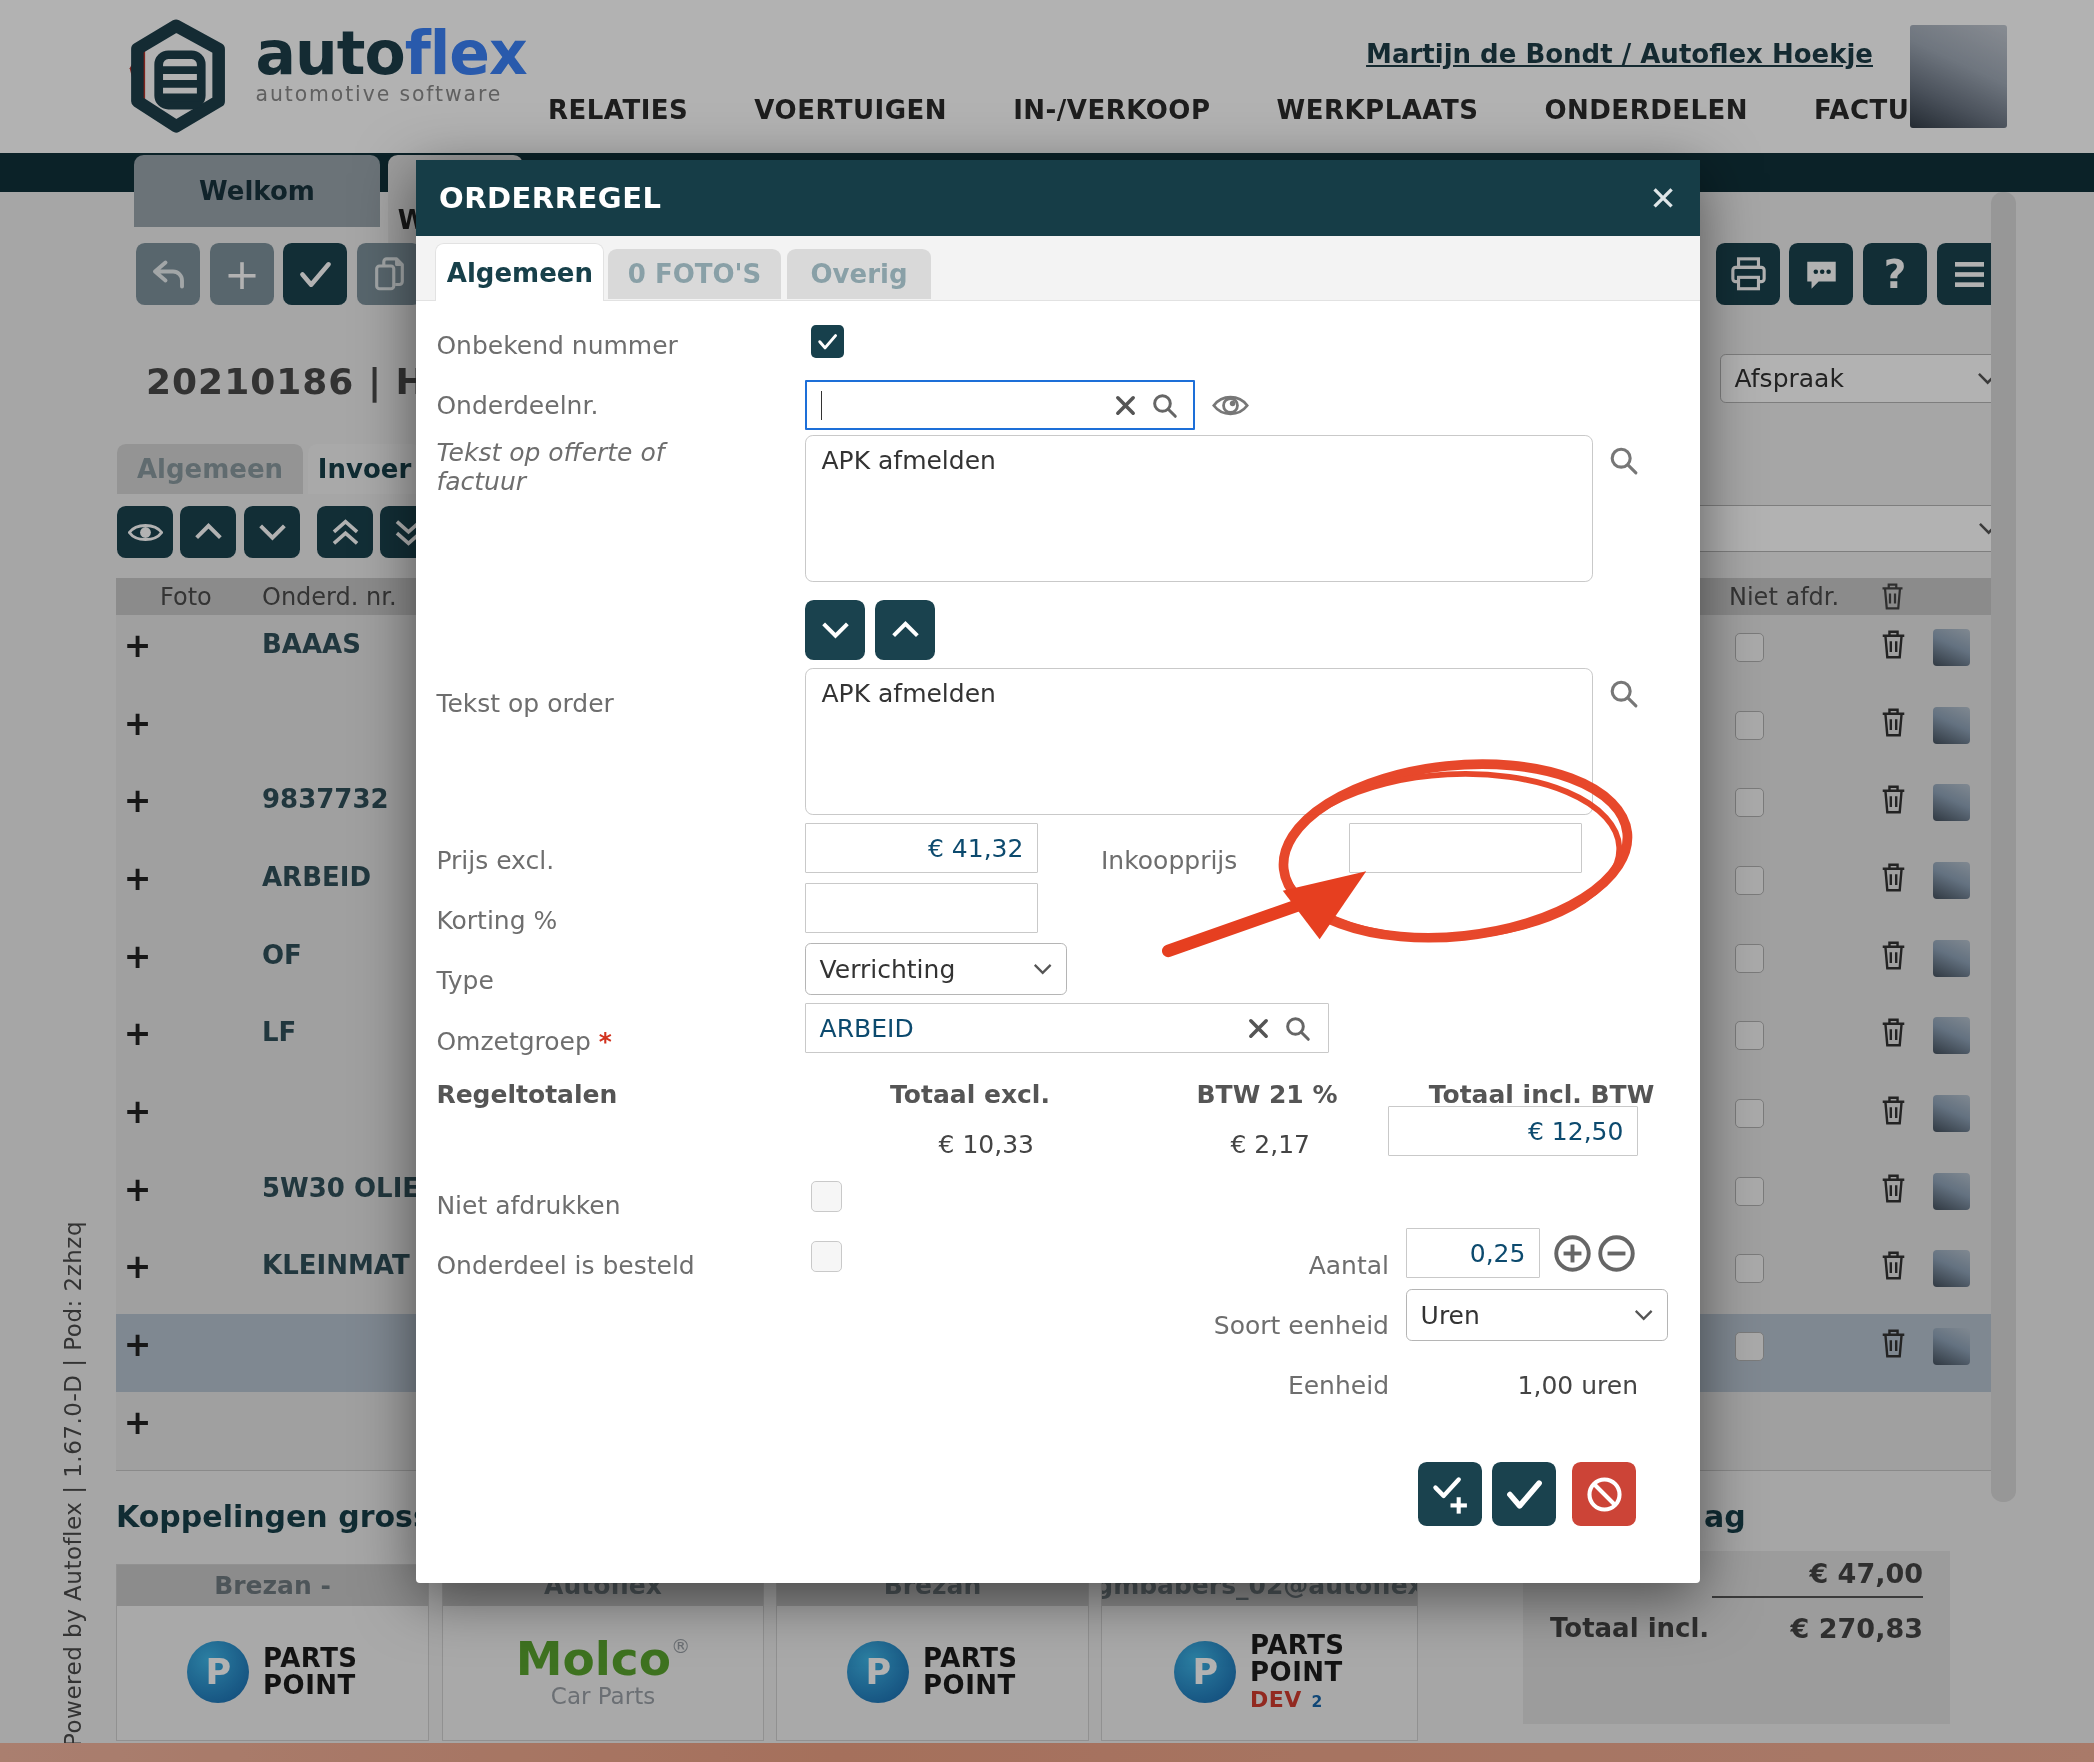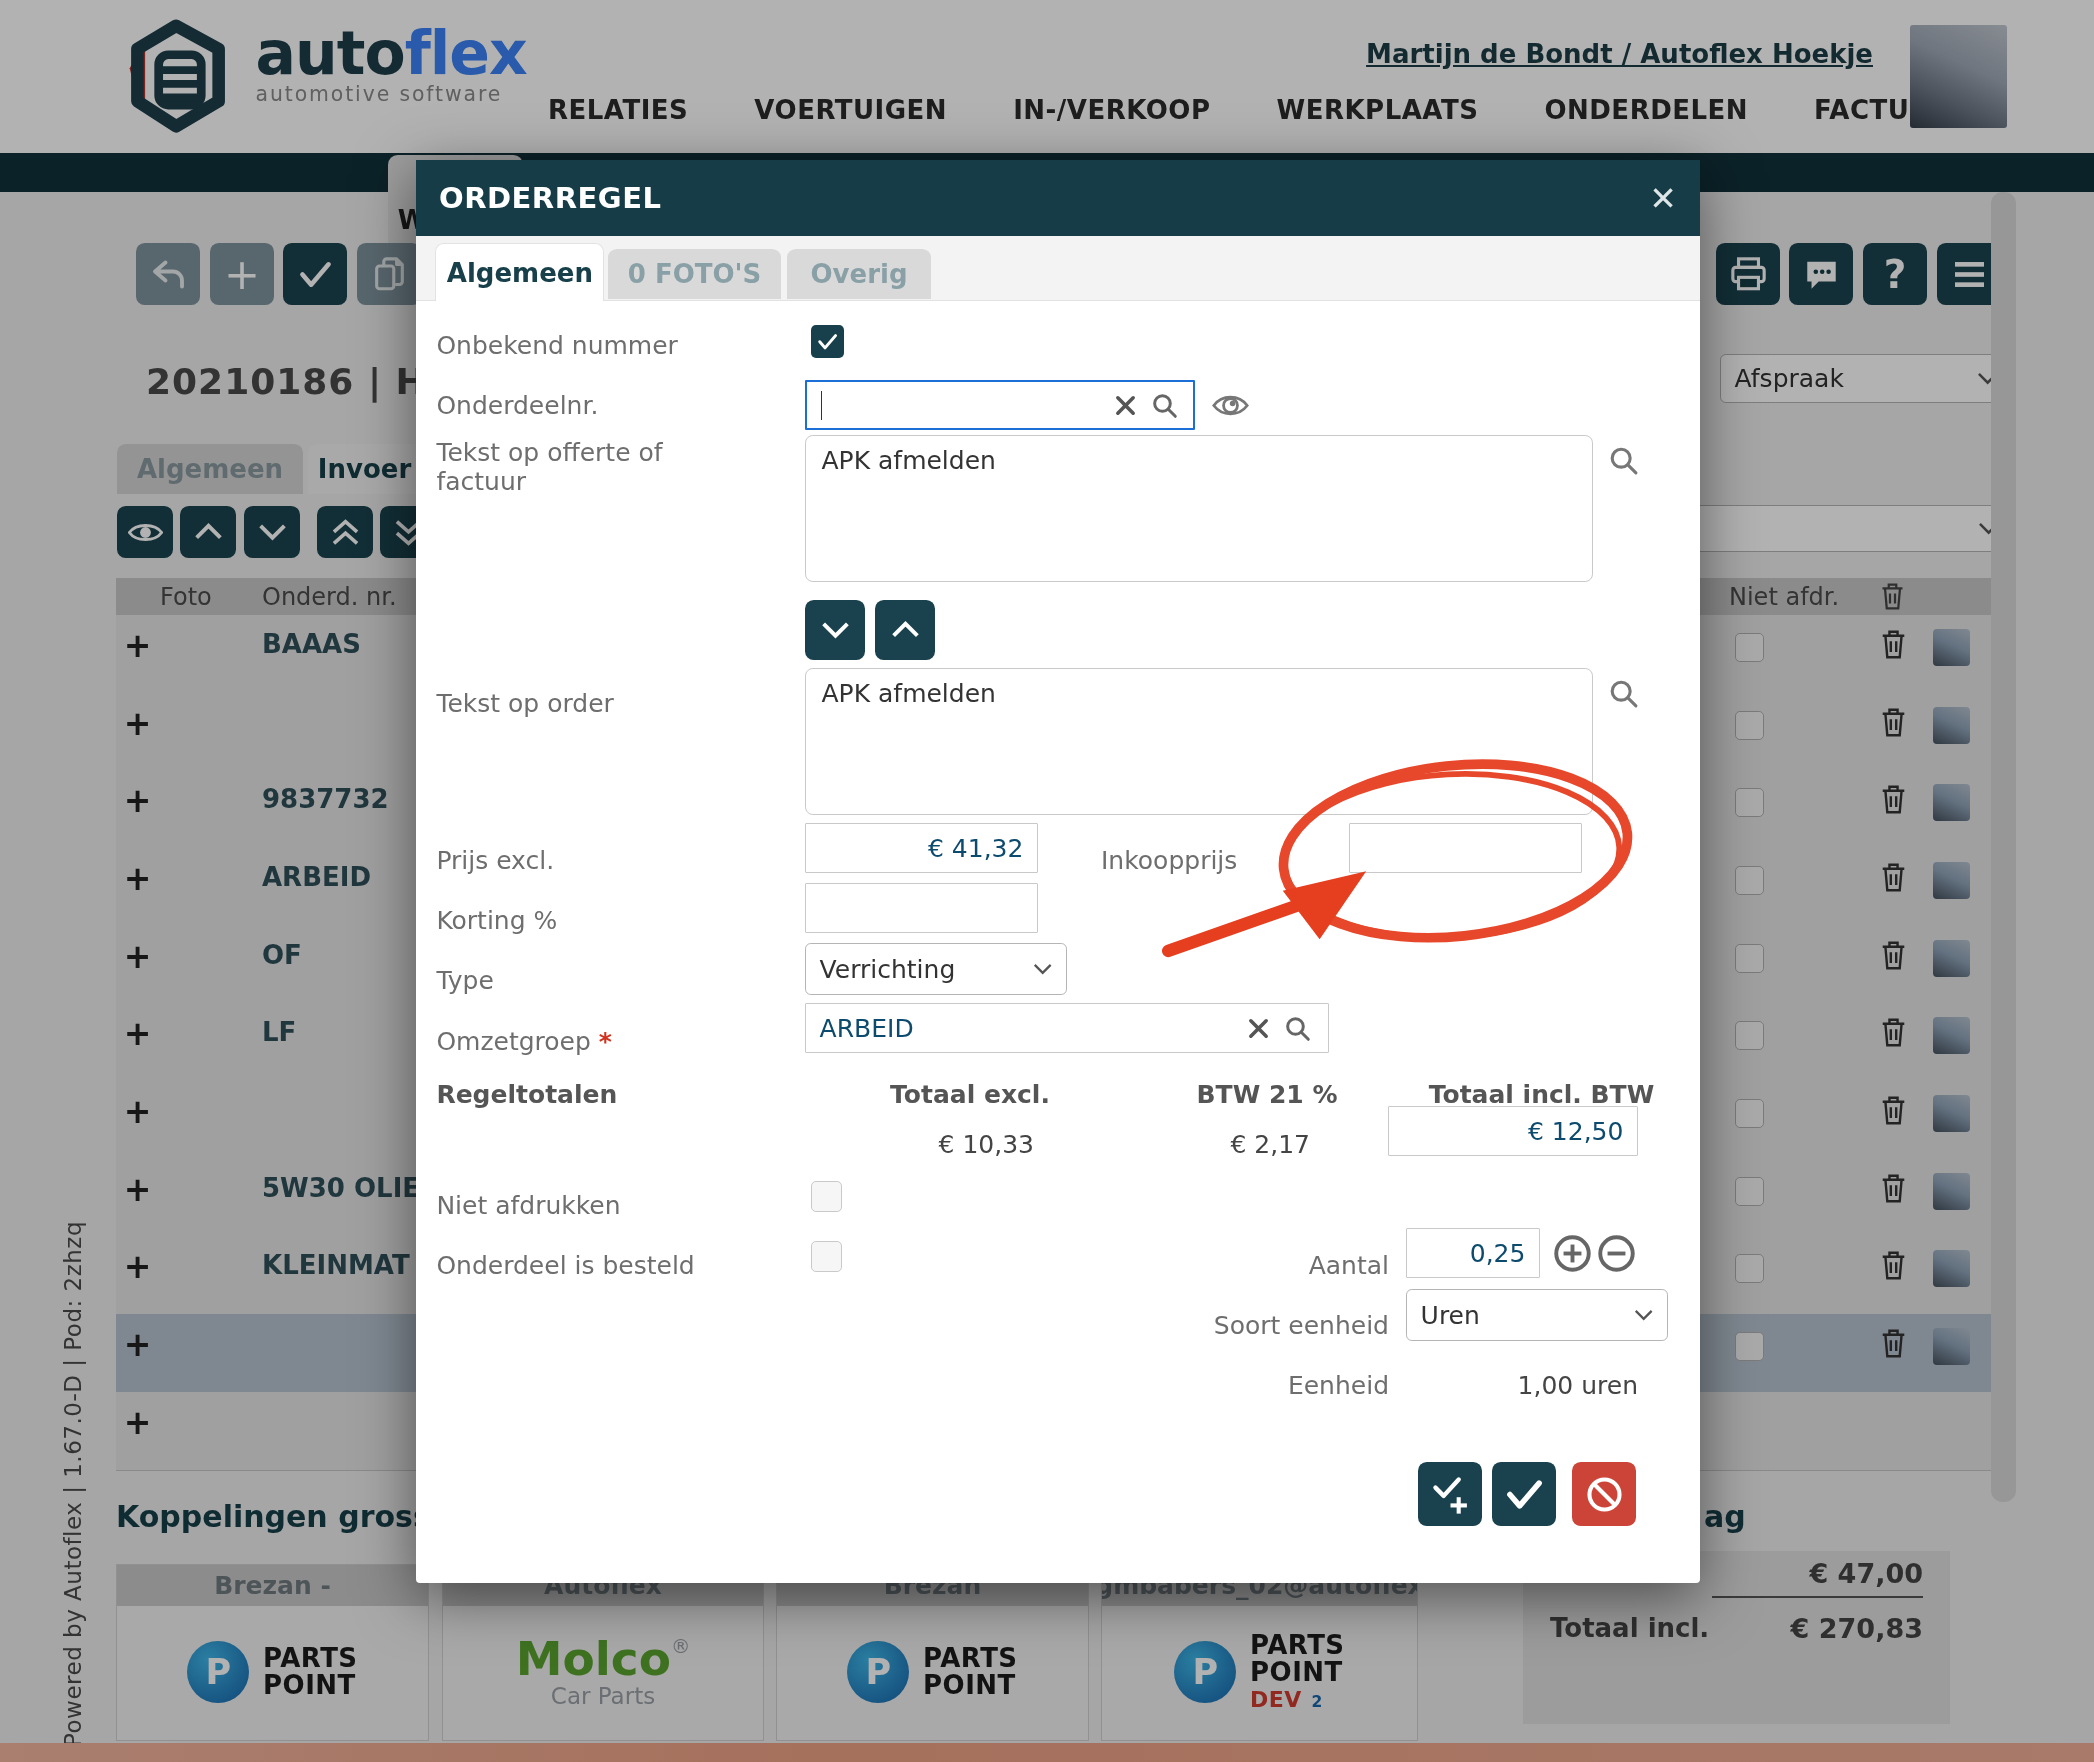--- a/index.html
+++ b/index.html
@@ -119,20 +119,23 @@
       <span class="nav-item">FACTUREN</span>
     </div>
 
     <span class="abs user-link" style="right:221px;top:39px;">Martijn de Bondt / Autoflex Hoekje</span>
     <div class="abs avatar-lg" style="right:87px;top:25px;"></div>
   </div>
 
   <div class="abs dark-band"></div>
   <div class="abs content"></div>
 
+  <div class="abs tab-welkom" style="left:134px;top:155px;width:246px;height:72px;">
+    <span>Welkom</span>
+  </div>
   <div class="abs tab-partial" style="left:388px;top:155px;width:116px;height:72px;">
     <span>W</span>
   </div>
 
   <div class="abs sq btn-grayteal" style="left:136px;top:243px;width:64px;height:62px;">
     <svg width="37" height="33" viewBox="0 0 24 22">
       <path d="M10 3 L3 9 L10 15 M3 9 H15 a6 6 0 0 1 6 6 v4" fill="none" stroke="#e8eef0" stroke-width="2.6" stroke-linecap="round" stroke-linejoin="round"></path>
     </svg>
   </div>
   <div class="abs sq btn-grayteal" style="left:210px;top:243px;width:64px;height:62px;font-size:43px;">
@@ -426,21 +429,21 @@
         <circle cx="8.5" cy="8.5" r="5.8" fill="none" stroke="#666" stroke-width="2.2"></circle>
         <line x1="13" y1="13" x2="18" y2="18" stroke="#666" stroke-width="2.2" stroke-linecap="round"></line>
       </svg>
     </div>
     <svg class="abs" style="left:795px;top:229px;" width="39" height="33" viewBox="0 0 28 22">
       <path d="M2 11 C8 3 20 3 26 11 C20 19 8 19 2 11 Z" fill="none" stroke="#777" stroke-width="2"></path>
       <circle cx="14" cy="11" r="5" fill="none" stroke="#777" stroke-width="2"></circle>
       <circle cx="15.5" cy="9.5" r="2" fill="#777"></circle>
     </svg>
 
-    <span class="abs flabel" style="left:20.4px;top:278px;width:272px;">Tekst op offerte of factuur</span>
+    <span class="abs flabel" style="left:20.4px;top:278px;width:272px;font-style:italic;">Tekst op offerte of factuur</span>
     <textarea class="abs ftext" style="left: 389px; top: 275px; width: 788px; height: 147px;">APK afmelden</textarea>
     <svg class="abs" style="left:1192px;top:285px;" width="31" height="31" viewBox="0 0 20 20">
       <circle cx="8.5" cy="8.5" r="5.8" fill="none" stroke="#777" stroke-width="2"></circle>
       <line x1="13" y1="13" x2="18" y2="18" stroke="#777" stroke-width="2" stroke-linecap="round"></line>
     </svg>
 
     <div class="abs sq btn-teal" style="left:389px;top:440px;width:60px;height:60px;">
       <svg width="29" height="17.5" viewBox="0 0 22 13">
         <path d="M2 2 L11 11 L20 2" fill="none" stroke="#fff" stroke-width="3"></path>
       </svg>

